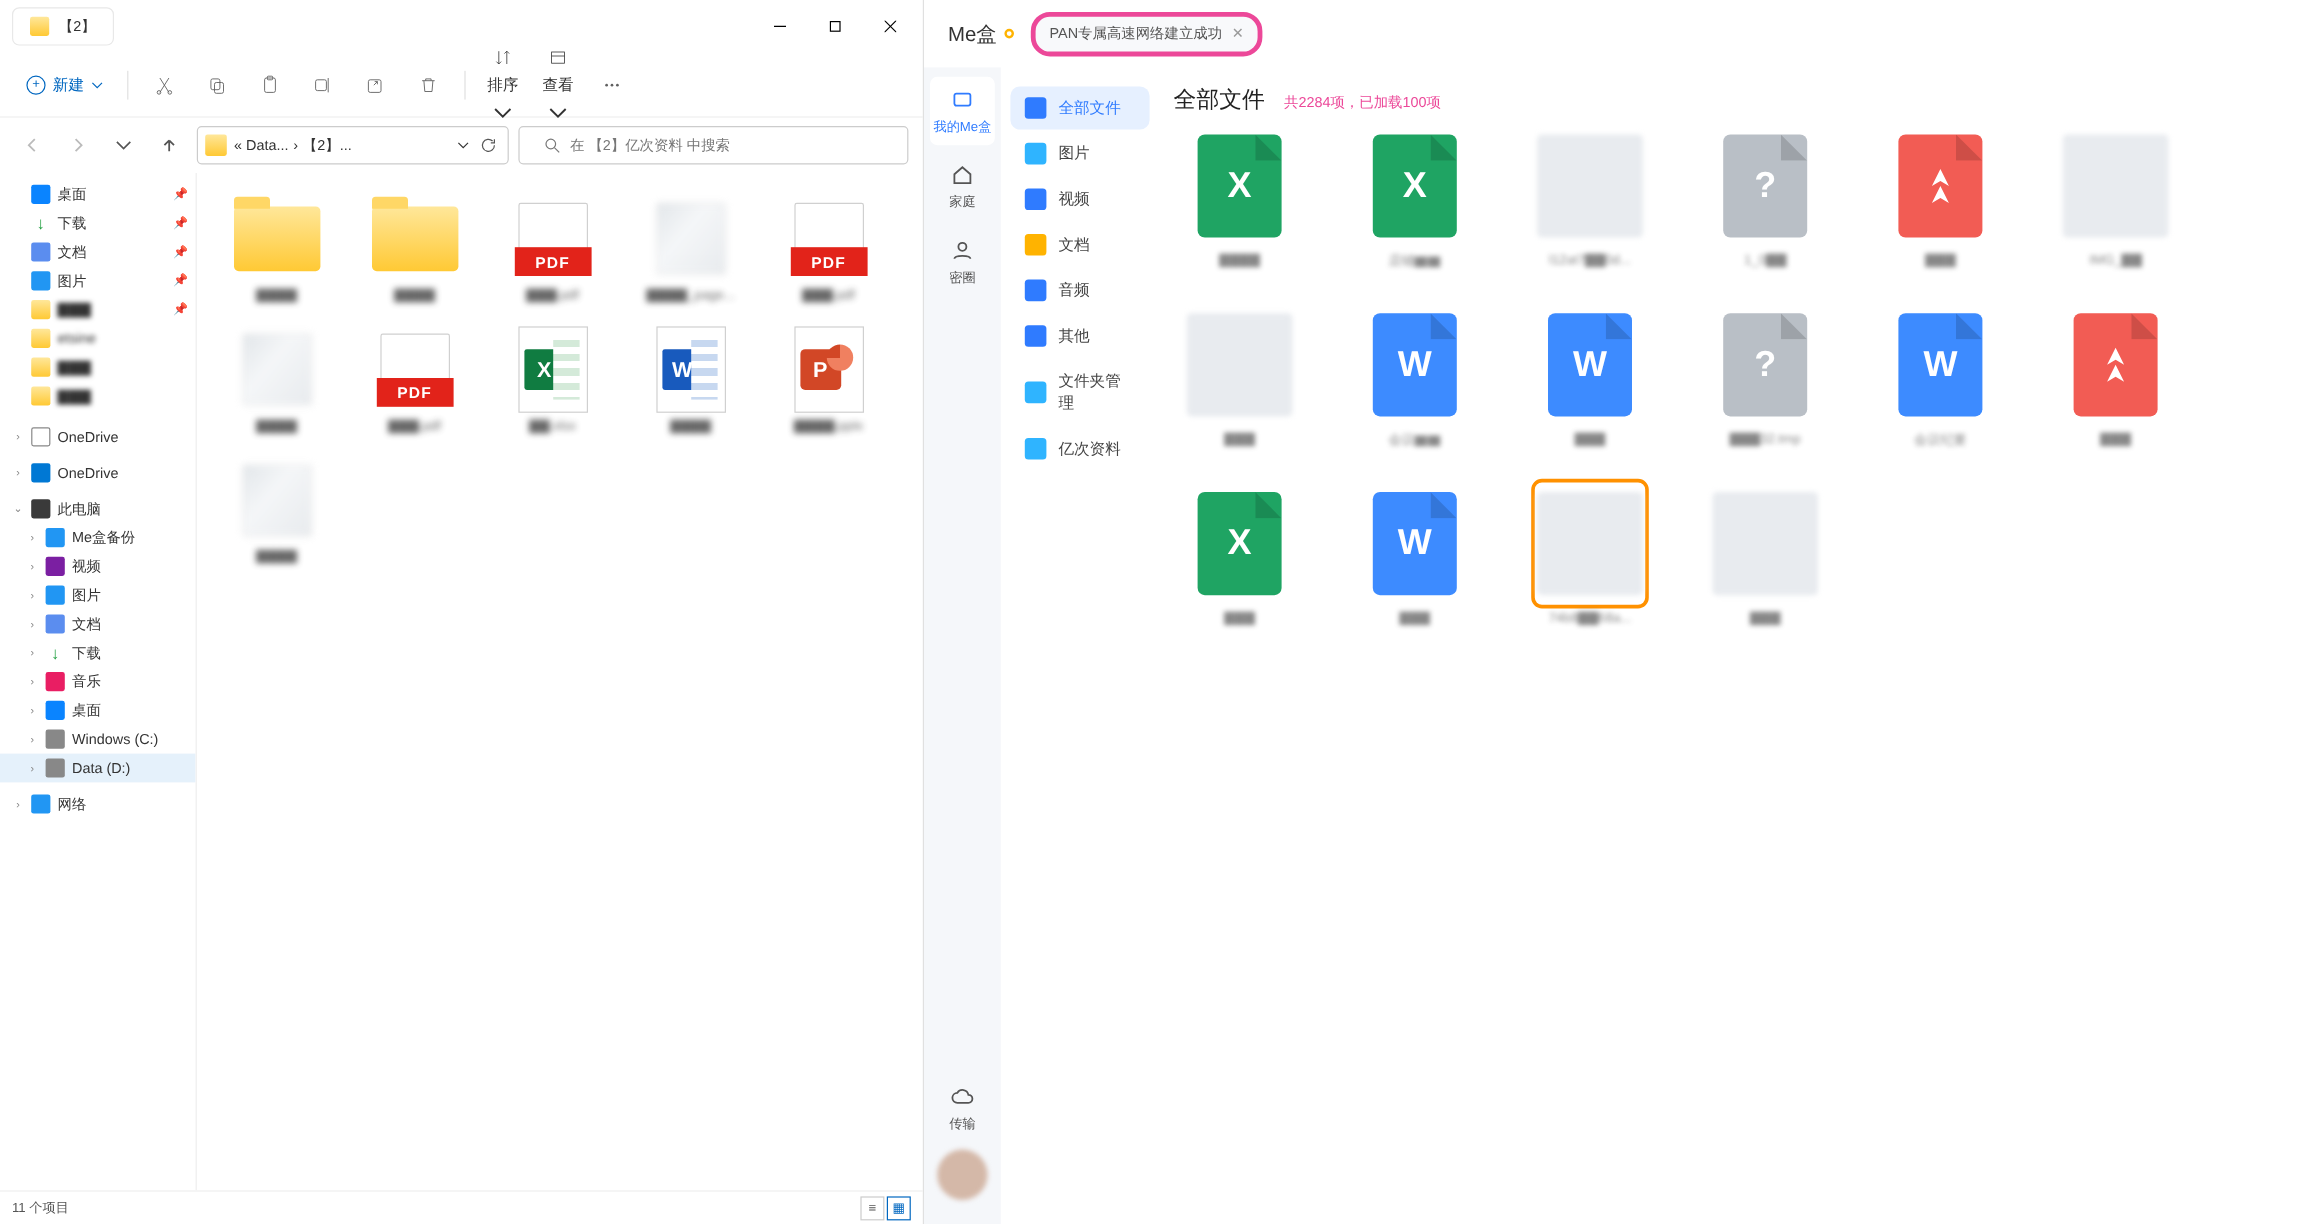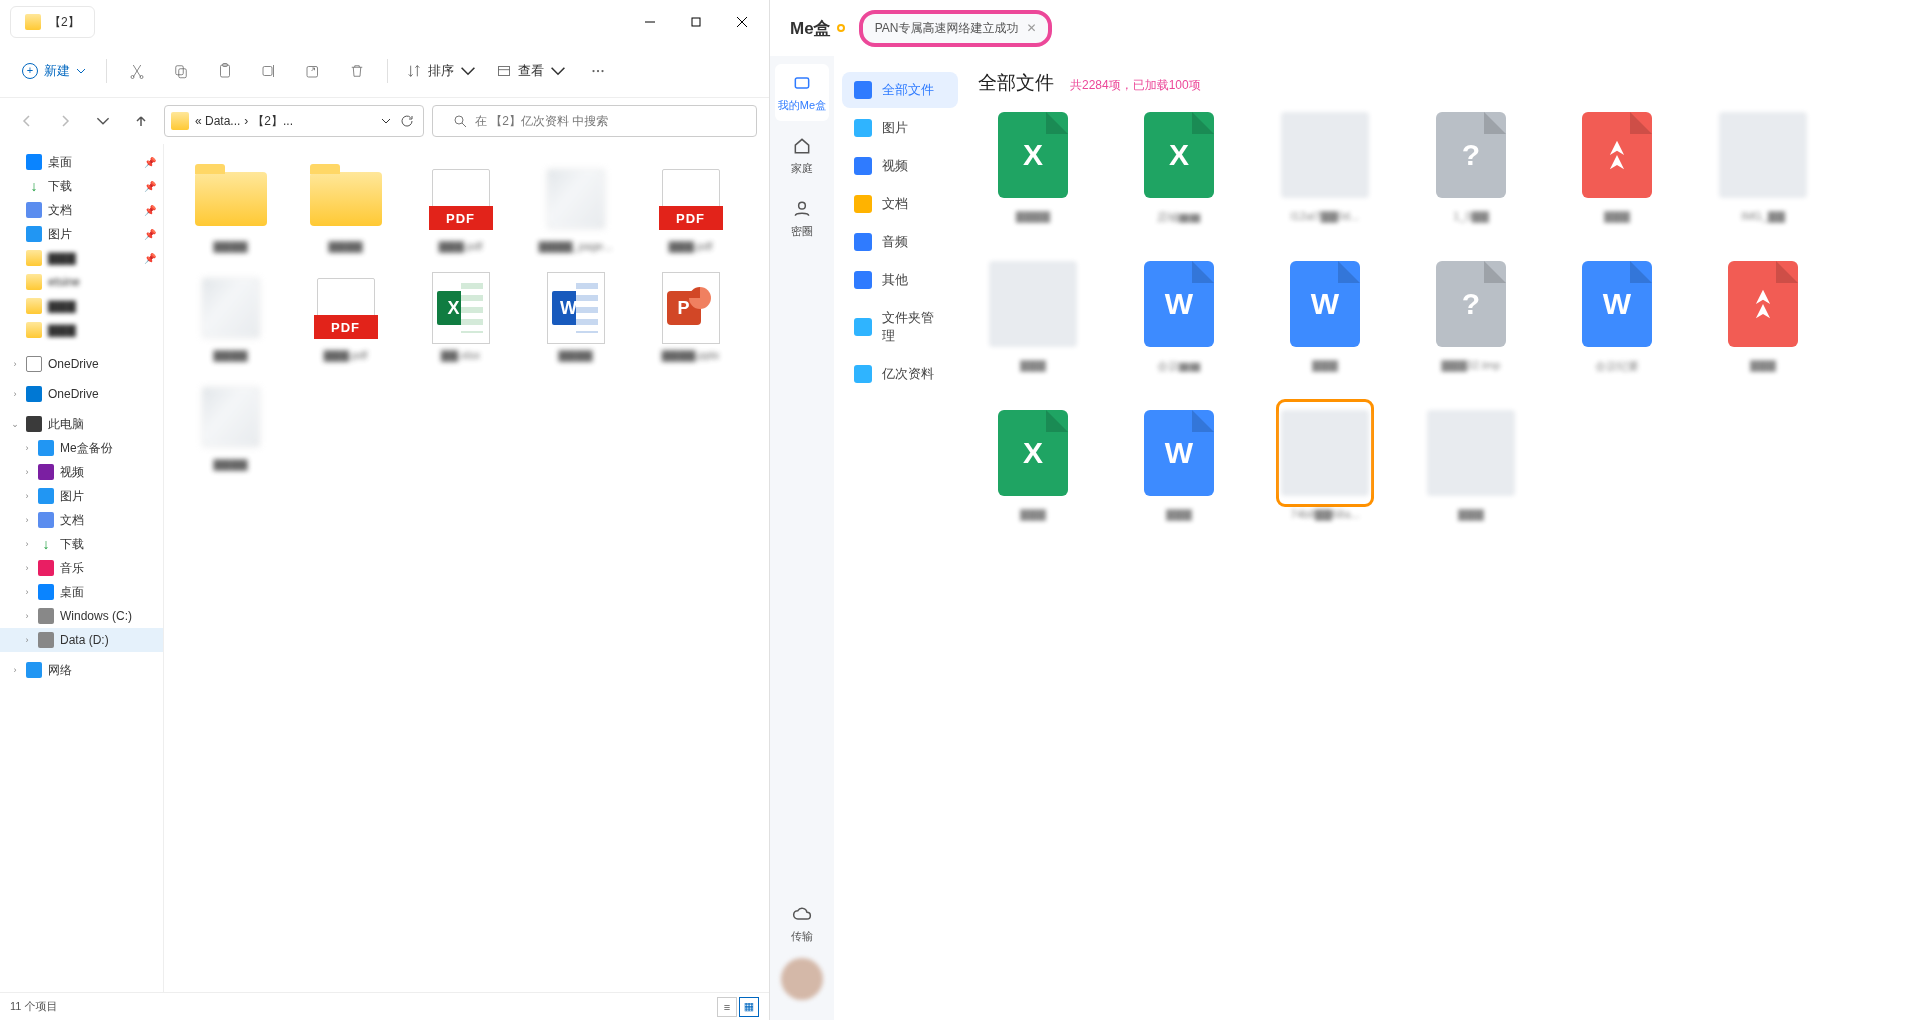--- a/index.html
+++ b/index.html
@@ -13,21 +13,21 @@
 .win-ctrls { margin-left:auto; display:flex; }
 .win-btn { width:46px; height:32px; display:flex; align-items:center; justify-content:center; color:#000; }
 .win-btn svg { width:10px; height:10px; }
 
 .toolbar { height:54px; display:flex; align-items:center; gap:4px; padding:0 12px; border-bottom:1px solid #eee; }
 .tb-new { display:flex; align-items:center; gap:6px; padding:6px 10px; border-radius:4px; color:#0067c0; font-size:13px; }
 .tb-new .plus { width:16px; height:16px; border:1.5px solid #0067c0; border-radius:50%; display:flex; align-items:center; justify-content:center; font-size:11px; line-height:1; }
 .tb-sep { width:1px; height:24px; background:#e0e0e0; margin:0 6px; }
 .tb-ico { width:40px; height:36px; display:flex; align-items:center; justify-content:center; color:#606060; border-radius:4px; }
 .tb-ico svg { width:18px; height:18px; }
-.tb-txt { display:flex; align-items:center; gap:6px; padding:6px 8px; font-size:13px; color:#333; }
+.tb-txt { display:flex; align-items:center; gap:6px; padding:6px 8px; font-size:13px; color:#333;flex-direction:column; }
 .tb-txt svg { width:16px; height:16px; }
 .chev { width:10px; height:10px; }
 
 .addr-row { height:46px; display:flex; align-items:center; gap:8px; padding:0 12px; }
 .nav-btn { width:30px; height:30px; display:flex; align-items:center; justify-content:center; color:#555; border-radius:4px; }
 .nav-btn.dis { color:#bbb; }
 .nav-btn svg { width:14px; height:14px; }
 .addr-box { flex:0 0 260px; height:32px; border:1px solid #ccc; border-radius:4px; background:#fff; display:flex; align-items:center; padding:0 6px; gap:6px; font-size:12px; color:#333; }
 .addr-box .fi { width:18px; height:18px; background:linear-gradient(180deg,#ffe79a,#ffc934); border-radius:2px; }
 .crumb { display:flex; align-items:center; gap:4px; }
@@ -63,21 +63,21 @@
 .smudge { filter:blur(3px); opacity:.6; background:linear-gradient(130deg,#cfd6dc 0%,#eef1f4 40%,#d9dee3 100%);}
 
 .status-bar { height:28px; border-top:1px solid #eee; display:flex; align-items:center; padding:0 10px; font-size:11px; color:#555; gap:8px;}
 .status-bar .views { margin-left:auto; display:flex; gap:2px;}
 .view-btn { width:20px; height:20px; border:1px solid #ccc; display:flex; align-items:center; justify-content:center;}
 .view-btn.active { border-color:#0067c0; color:#0067c0;}
 
 
 .cloud { flex:1; display:flex; flex-direction:column; background:#fff; overflow:hidden;}
 .cloud-header { height:56px; display:flex; align-items:center; gap:14px; padding:0 20px;}
-.cloud-logo { font-size:17px; font-weight:700; color:#333; display:flex; align-items:center; gap:6px;}
+.cloud-logo { font-size:17px; font-weight:400; color:#333; display:flex; align-items:center; gap:6px;}
 .cloud-logo .dot{width:8px;height:8px;border:2px solid #ffb300;border-radius:50%;}
 .cloud-tab { display:flex; align-items:center; gap:8px; padding:6px 12px; border:4px solid #ec4899; border-radius:16px; font-size:12px; color:#555; background:#f8f9fb;text-align:center;}
 .cloud-tab .x{color:#999;font-size:12px;}
 
 .cloud-body { flex:1; display:flex; overflow:hidden;}
 .rail { width:64px; background:#f5f7fa; display:flex; flex-direction:column; align-items:center; padding-top:8px; gap:6px;}
 .rail-item { width:54px; padding:8px 0; display:flex; flex-direction:column; align-items:center; gap:4px; font-size:11px; color:#555; border-radius:6px;}
 .rail-item.active{background:#fff;color:#2f7bff;}
 .rail-item .ri{width:22px;height:22px;display:flex;align-items:center;justify-content:center;}
 .rail-item svg{width:20px;height:20px;}

